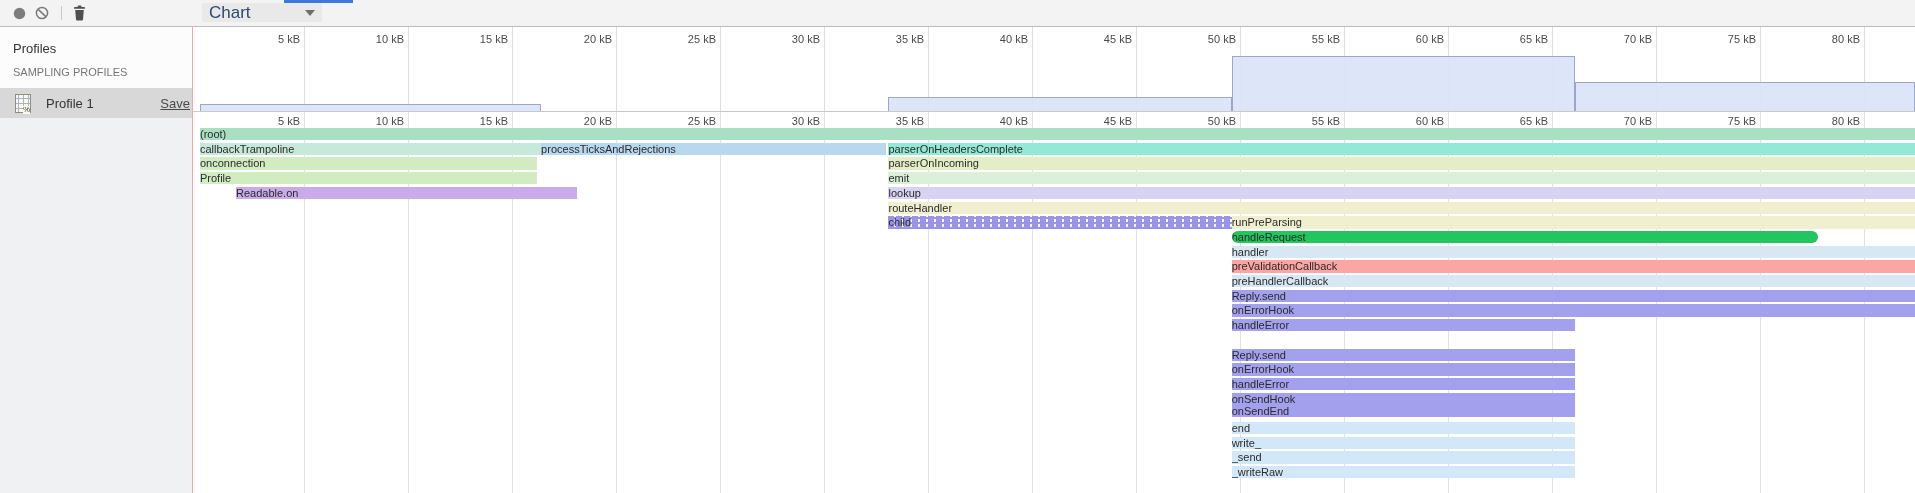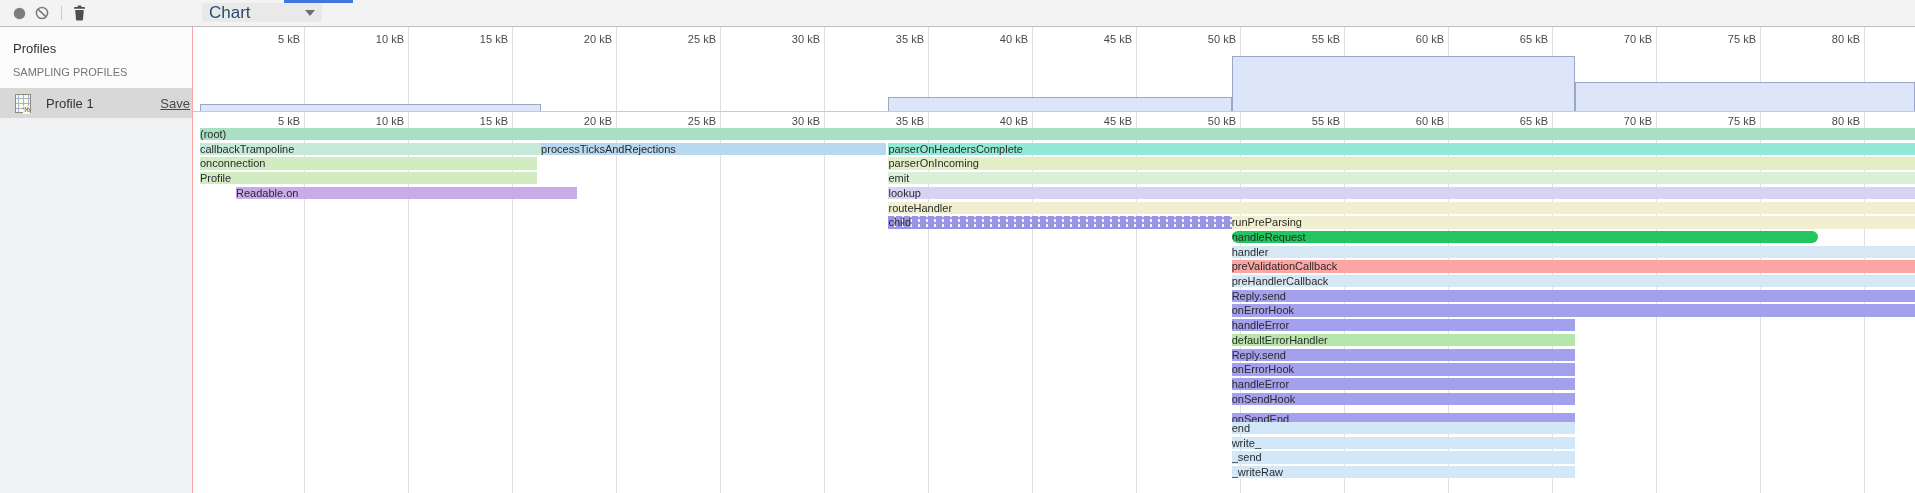--- a/index.html
+++ b/index.html
@@ -181,26 +181,25 @@
         <div class="bar" style="left: 695.48px; width: 1027.52px; top: 89.5px; background-color: rgb(240, 240, 208);">routeHandler</div>
         <div class="bar hatch" style="left: 695.48px; width: 386px; top: 104.2px; background-color: rgb(154, 148, 230);">child</div>
         <div class="bar" style="left: 1038.68px; width: 684.32px; top: 104.2px; background-color: rgb(240, 240, 208);">runPreParsing</div>
         <div class="bar" style="left: 1038.68px; width: 586px; top: 118.9px; background-color: #22c55e; border-radius: 6px;">handleRequest</div>
         <div class="bar" style="left: 1038.68px; width: 684.32px; top: 133.6px; background-color: rgb(215, 231, 243);">handler</div>
         <div class="bar" style="left: 1038.68px; width: 684.32px; top: 148.3px; background-color: #fca5a5;">preValidationCallback</div>
         <div class="bar" style="left: 1038.68px; width: 684.32px; top: 163px; background-color: rgb(215, 231, 243);">preHandlerCallback</div>
         <div class="bar" style="left: 1038.68px; width: 684.32px; top: 177.7px; background-color: rgb(163, 160, 237);">Reply.send</div>
         <div class="bar" style="left: 1038.68px; width: 684.32px; top: 192.4px; background-color: rgb(163, 160, 237);">onErrorHook</div>
         <div class="bar" style="left: 1038.68px; width: 343.2px; top: 207.1px; background-color: rgb(163, 160, 237);">handleError</div>
-        <div class="bar" style="left: 1038.68px; width: 343.2px; top: 221.8px; background-color: rgb(181, 231, 170);">defaultErrorHandler</div>
         <div class="bar" style="left: 1038.68px; width: 343.2px; top: 236.5px; background-color: rgb(163, 160, 237);">Reply.send</div>
         <div class="bar" style="left: 1038.68px; width: 343.2px; top: 251.2px; background-color: rgb(163, 160, 237);">onErrorHook</div>
         <div class="bar" style="left: 1038.68px; width: 343.2px; top: 265.9px; background-color: rgb(163, 160, 237);">handleError</div>
         <div class="bar" style="left: 1038.68px; width: 343.2px; top: 280.6px; background-color: rgb(163, 160, 237);">onSendHook</div>
-        <div class="bar" style="left: 1038.68px; width: 343.2px; top: 301px; background-color: rgb(163, 160, 237);">onSendEnd</div>
+        <div class="bar" style="left: 1038.68px; width: 343.2px; top: 293px; background-color: rgb(163, 160, 237);">onSendEnd</div>
         <div class="bar" style="left: 1038.68px; width: 343.2px; top: 310px; background-color: rgb(210, 232, 249);">end</div>
         <div class="bar" style="left: 1038.68px; width: 343.2px; top: 324.7px; background-color: rgb(210, 232, 249);">write_</div>
         <div class="bar" style="left: 1038.68px; width: 343.2px; top: 339.4px; background-color: rgb(210, 232, 249);">_send</div>
         <div class="bar" style="left: 1038.68px; width: 343.2px; top: 354.1px; background-color: rgb(210, 232, 249);">_writeRaw</div>
       </div>
   </div>
 
 </div>
 
 </body></html>

